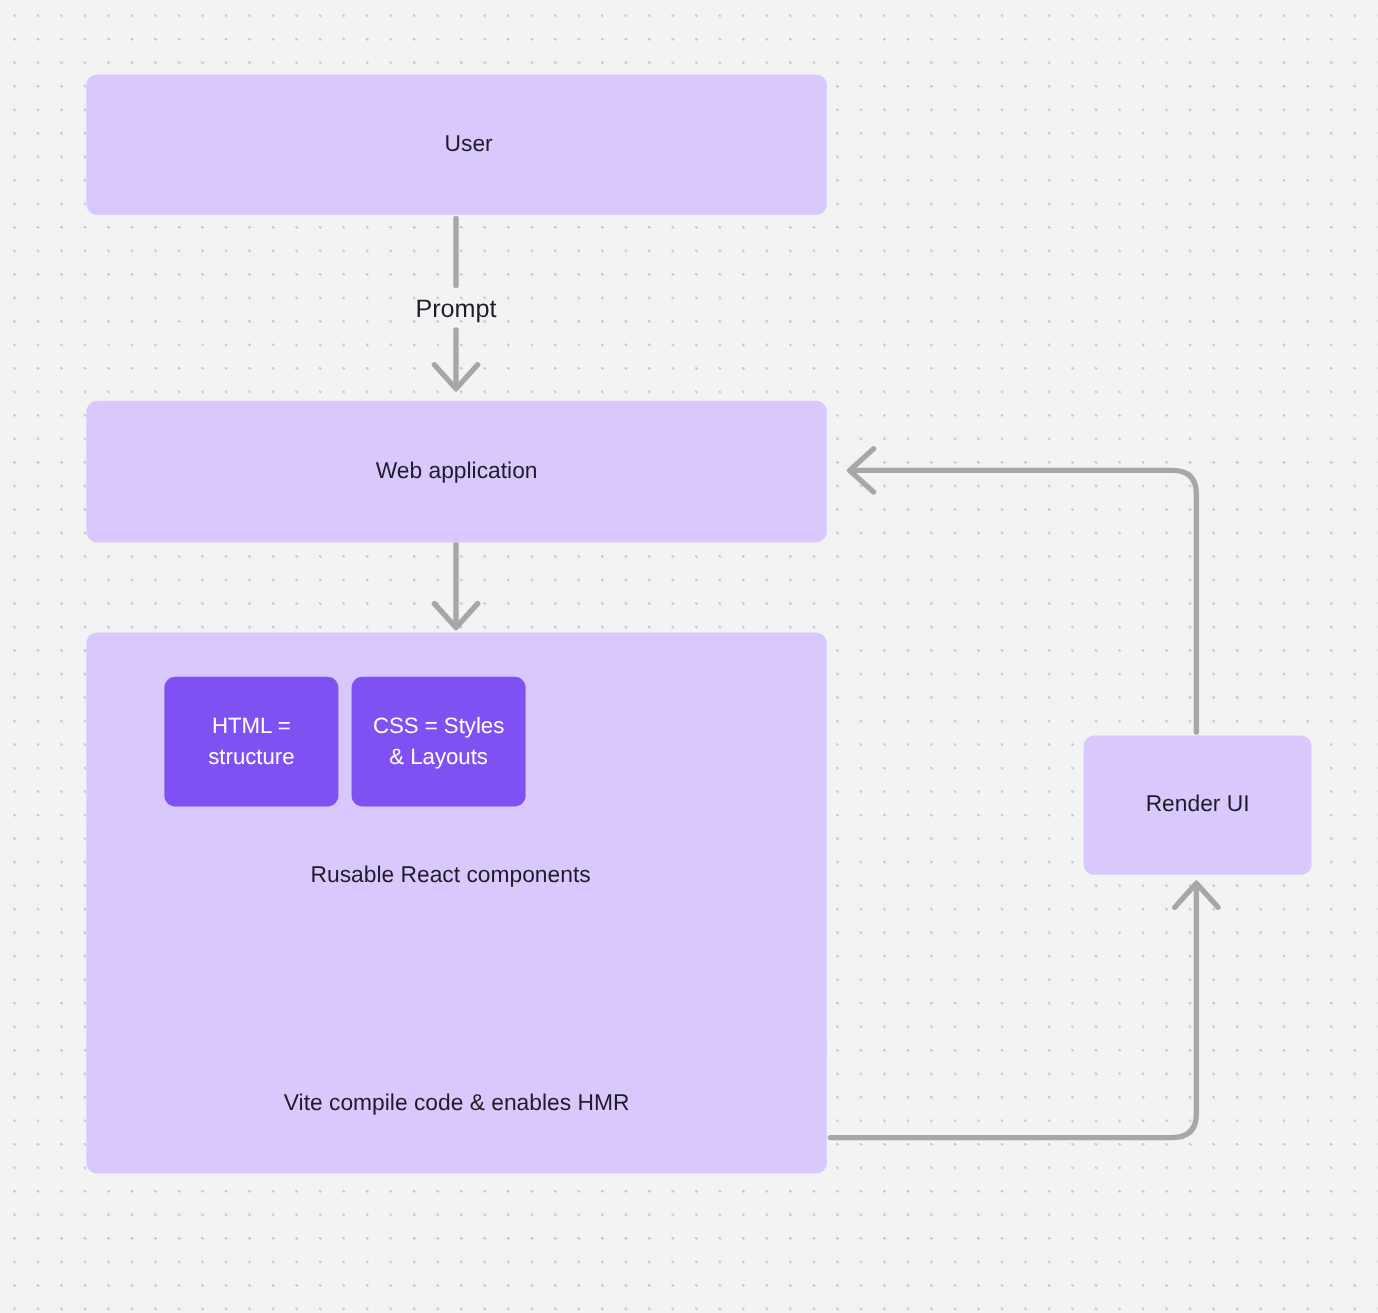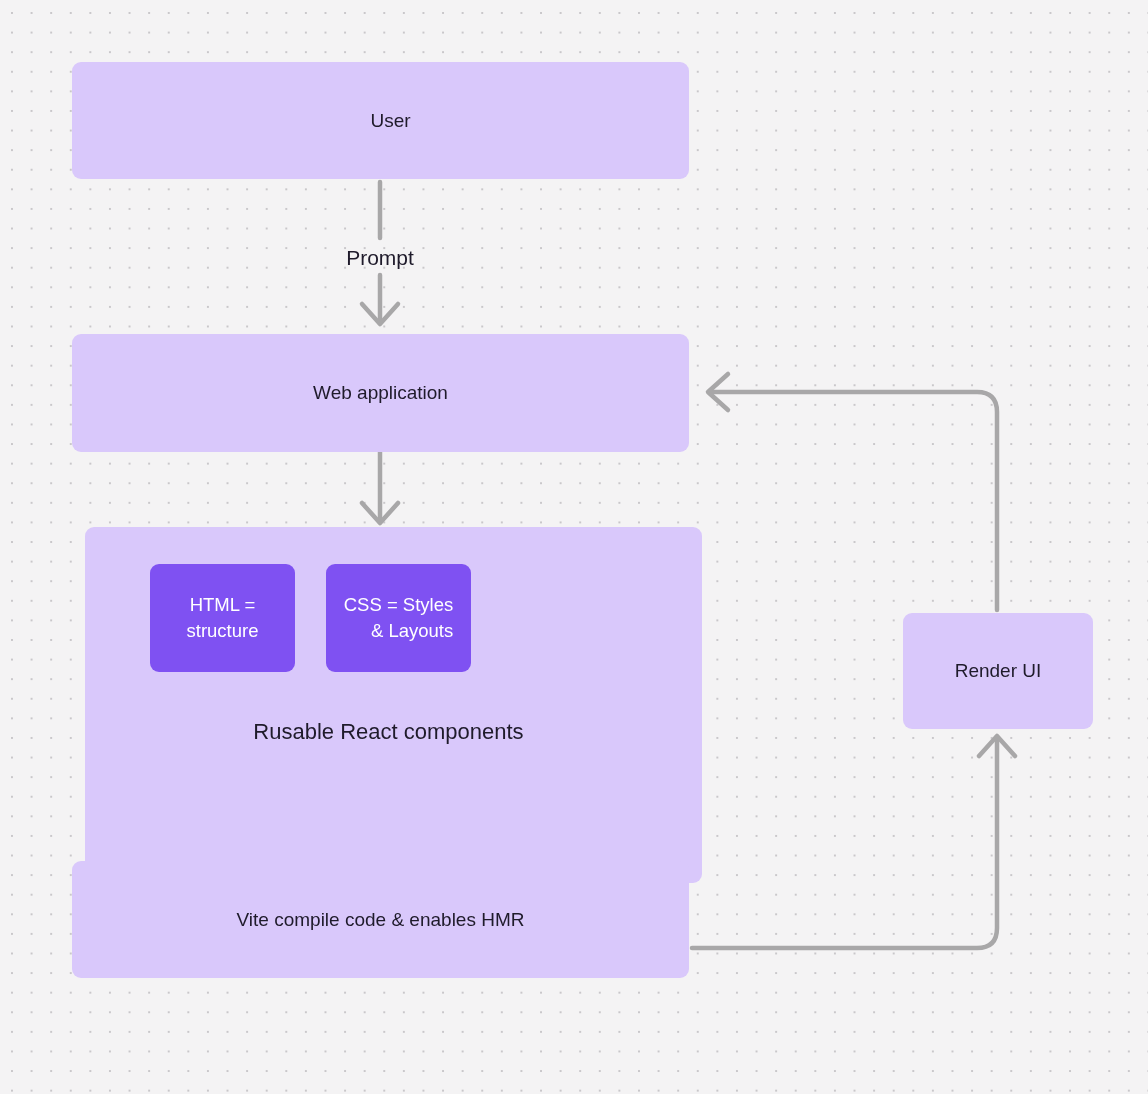--- a/index.html
+++ b/index.html
@@ -54,21 +54,21 @@
     width: 1148px;
     height: 1094px;
     pointer-events: none;
   }
   .grp-title {
     position: absolute;
     left: 0;
     right: 10px;
     text-align: center;
     color: #1f1b2b;
-    font-size: 22px;
+    font-size: 19px;
   }
 </style>
 </head>
 <body>
 
 <div id="canvas">
 
   <svg class="edges" viewBox="0 0 1148 1094" xmlns="http://www.w3.org/2000/svg">
     <g fill="none" stroke="#a8a7a8" stroke-width="4.5" stroke-linecap="round" stroke-linejoin="round">
 
@@ -94,28 +94,28 @@
   <div class="node node-outer" style="left:72px; top:62px; width:617px; height:117px;padding-left:20px;">
     <span>User</span>
   </div>
 
   <div class="edge-label" style="left:330px; top:246px; width:100px;">Prompt</div>
 
   <div class="node node-outer" style="left:72px; top:334px; width:617px; height:118px;">
     <span>Web application</span>
   </div>
 
-  <div class="node node-outer" style="left:72px; top:527px; width:617px; height:356px; display:block;margin-left:13px;">
+  <div class="node node-outer" style="left:72px; top:527px; width:617px; height:356px; display:block;">
 
     <div class="node node-inner" style="left:65px; top:37px; width:145px; height:108px;">
       <span>HTML =
 structure</span>
     </div>
 
-    <div class="node node-inner" style="left:241px; top:37px; width:145px; height:108px;text-align:right;">
+    <div class="node node-inner" style="left:221px; top:37px; width:145px; height:108px;">
       <span>CSS = Styles
 &amp; Layouts</span>
     </div>
 
 
     <div class="grp-title" style="top:192px;">Rusable React components</div>
   </div>
 
   <div class="node node-outer" style="left:72px; top:861px; width:617px; height:117px;">
     <span>Vite compile code &amp; enables HMR</span>

